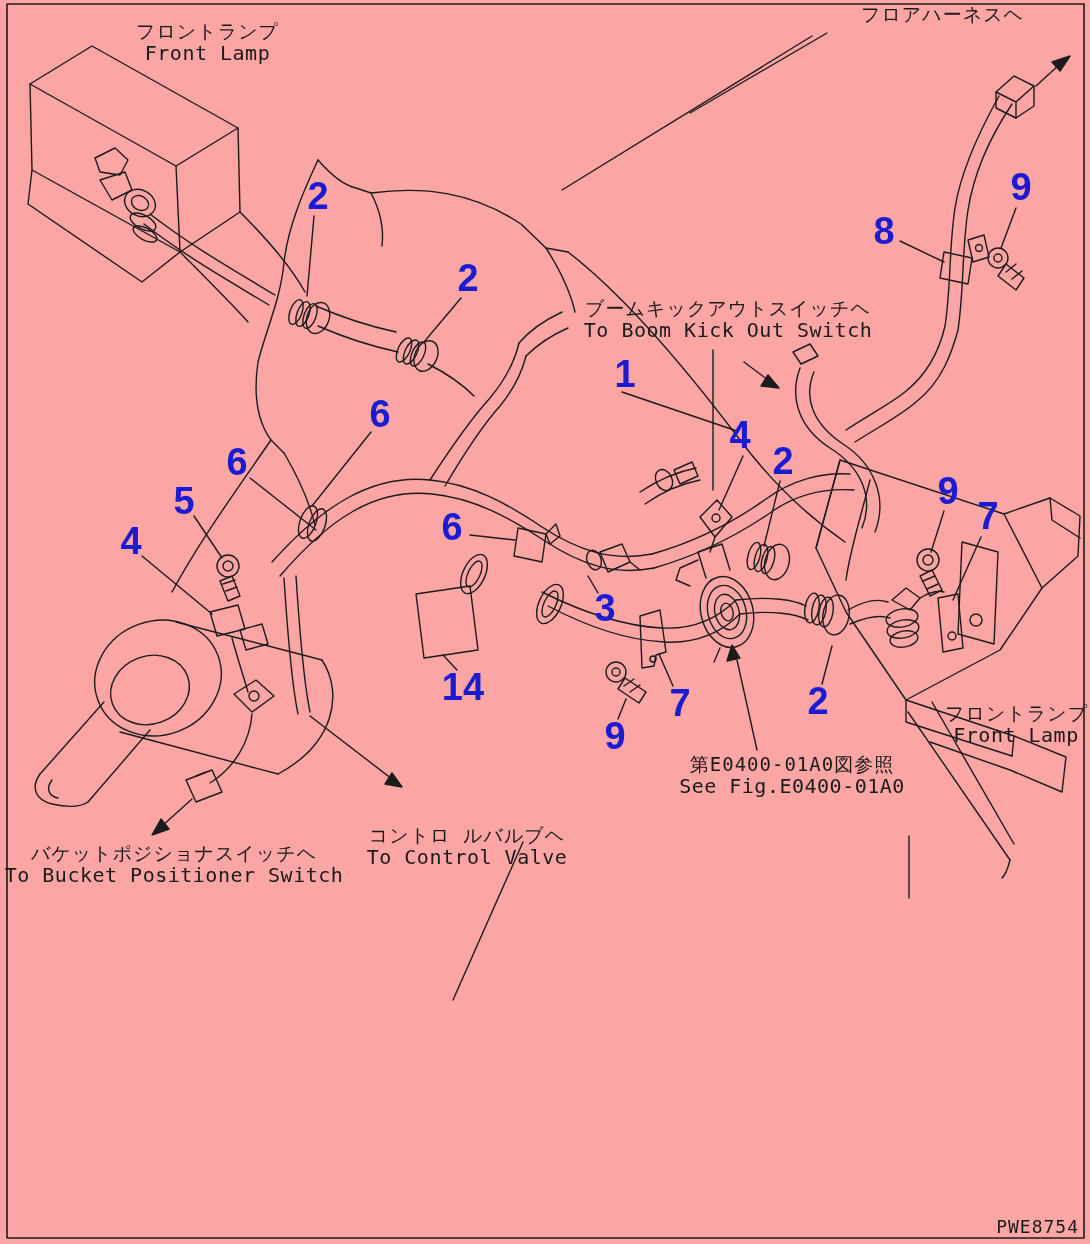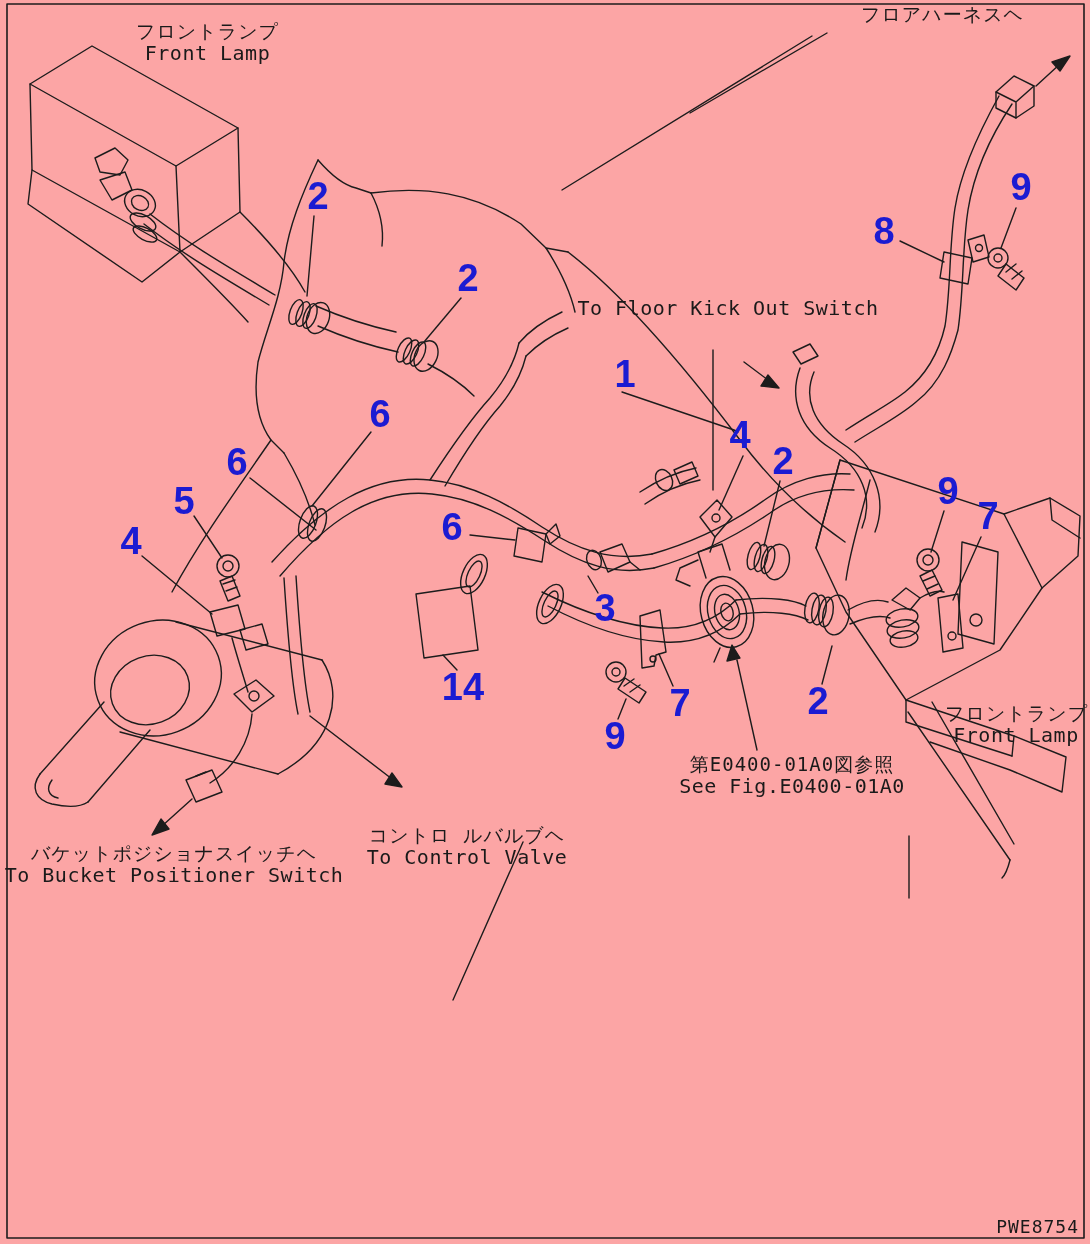--- a/index.html
+++ b/index.html
@@ -256,21 +256,22 @@
   <div class="label" style="left:100px;top:20px;width:215px;">
     <span class="jp">フロントランプ</span>
     <span class="en">Front Lamp</span>
   </div>
 
   <div class="label right-align" style="left:800px;top:3px;width:285px;">
     <span class="jp">フロアハーネスヘ</span>
   </div>
 
   <div class="label" style="left:568px;top:297px;width:320px;">
-    <span class="en">To Floor Kick Out Switch</span>
+    <span class="jp">ブームキックアウトスイッチヘ</span>
+    <span class="en">To Boom Kick Out Switch</span>
   </div>
 
   <div class="label" style="left:0px;top:842px;width:348px;">
     <span class="jp">バケットポジショナスイッチヘ</span>
     <span class="en">To Bucket Positioner Switch</span>
   </div>
 
   <div class="label" style="left:358px;top:824px;width:218px;">
     <span class="jp">コントロ ルバルブヘ</span>
     <span class="en">To Control Valve</span>

